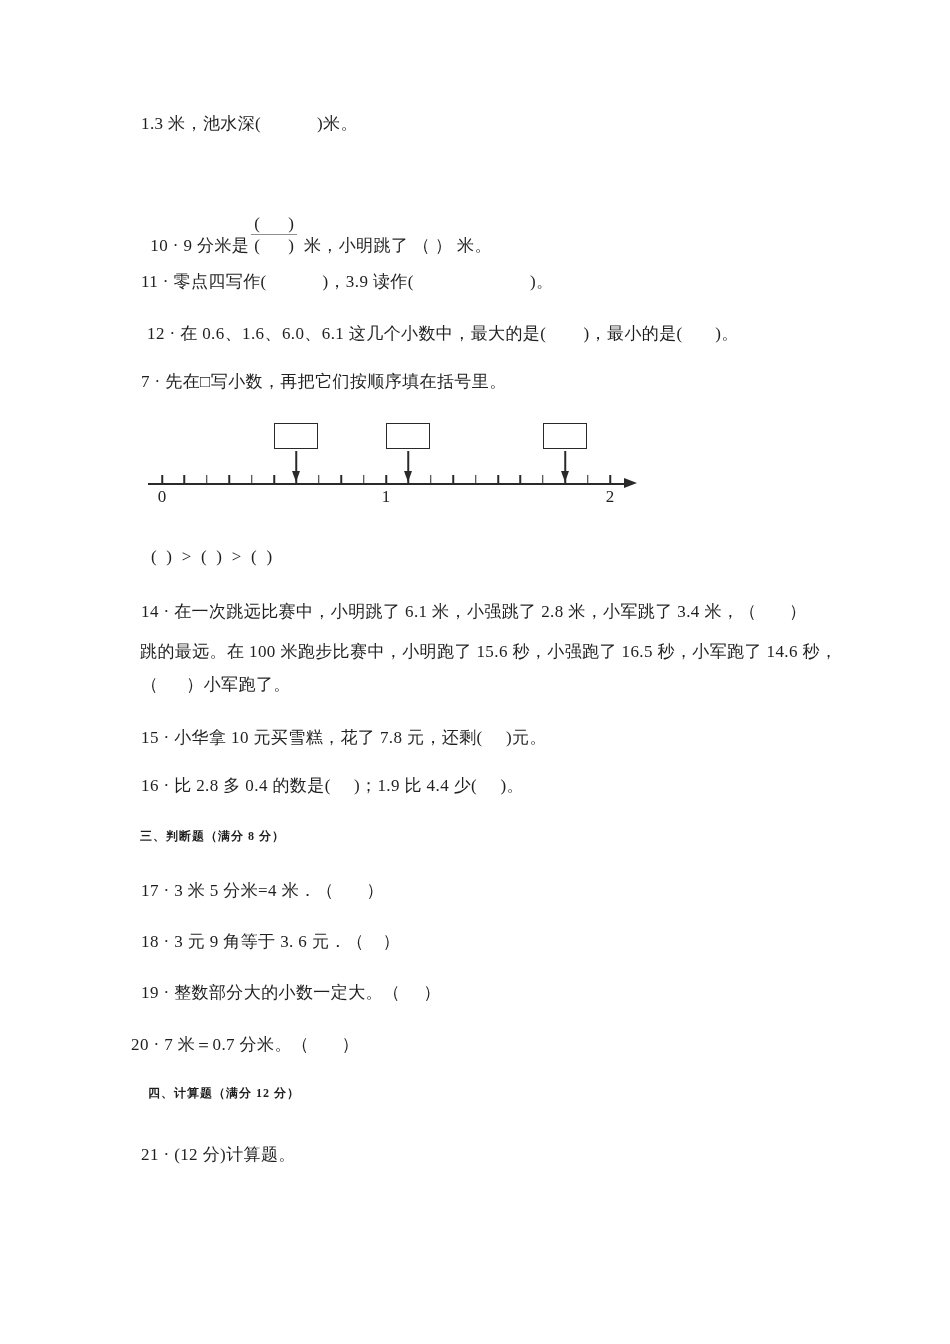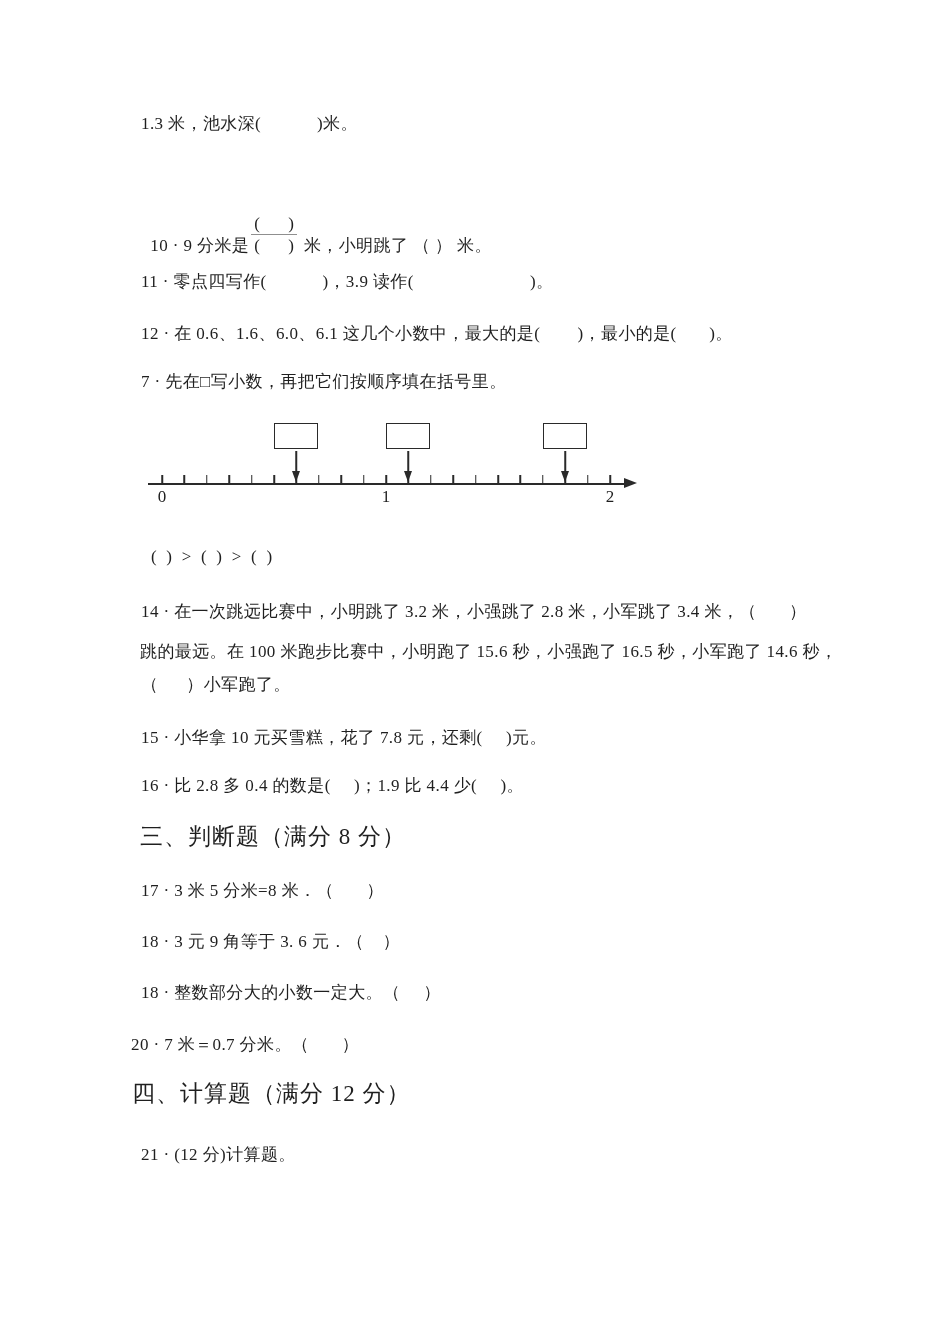--- a/index.html
+++ b/index.html
@@ -12,22 +12,22 @@
     overflow:hidden;
   }
   .line{
     position:absolute;
     font-size:17px;
     line-height:21px;
     white-space:pre;
     letter-spacing:0.4px;
   }
   .heading{
-    font-weight:normal;
-    font-size:23px;
+    font-weight:bold;
+    font-size:12px;
     letter-spacing:1px;
   }
   
   .frac{
     display:inline-block;
     text-align:center;
     vertical-align:baseline;
     margin:0 2px;
   }
   .frac .num{
@@ -95,21 +95,21 @@
 <body>
 
 <div class="line" style="left:141px;top:113px">1.3 米，池水深(            )米。</div>
 
 <div class="line" style="left:141px;top:193px">
   <span>10 · 9 分米是</span><span class="frac"><span class="num">(      )</span><span class="den">(      )</span></span><span> 米，小明跳了 （ ） 米。</span>
 </div>
 
 <div class="line" style="left:141px;top:271px">11 · 零点四写作(            )，3.9 读作(                         )。</div>
 
-<div class="line" style="left:141px;top:323px">12 · 在 0.6、1.6、6.0、6.1 这几个小数中，最大的是(        )，最小的是(       )。</div>
+<div class="line" style="left:147px;top:323px">12 · 在 0.6、1.6、6.0、6.1 这几个小数中，最大的是(        )，最小的是(       )。</div>
 
 <div class="line" style="left:141px;top:371px">7 · 先在□写小数，再把它们按顺序填在括号里。</div>
 
 <div class="numberline" id="numline">
   <div class="nl-axis"></div>
   <div class="nl-axis-arrow"></div>
 <div class="nl-tick" style="left: 22px;"></div>
     <div class="nl-tick" style="left: 44.4px;"></div>
     <div class="nl-tick" style="left: 66.8px;"></div>
     <div class="nl-tick" style="left: 89.2px;"></div>
@@ -139,30 +139,30 @@
     <div class="nl-box" style="left: 268.4px;"></div>
     <div class="nl-stem" style="left: 268.4px;"></div>
     <div class="nl-stemhead" style="left: 268.4px;"></div>
     <div class="nl-box" style="left: 425.2px;"></div>
     <div class="nl-stem" style="left: 425.2px;"></div>
     <div class="nl-stemhead" style="left: 425.2px;"></div>
   </div>
 
 <div class="line" style="left:151px;top:546px">(  )  &gt;  (  )  &gt;  (  )</div>
 
-<div class="line" style="left:141px;top:601px">14 · 在一次跳远比赛中，小明跳了 3.2 米，小强跳了 2.8 米，小军跳了 3.4 米，（       ）</div>
+<div class="line" style="left:141px;top:601px">14 · 在一次跳远比赛中，小明跳了 6.1 米，小强跳了 2.8 米，小军跳了 3.4 米，（       ）</div>
 <div class="line" style="left:140px;top:641px">跳的最远。在 100 米跑步比赛中，小明跑了 15.6 秒，小强跑了 16.5 秒，小军跑了 14.6 秒，</div>
 <div class="line" style="left:141px;top:674px">（      ）小军跑了。</div>
 
 <div class="line" style="left:141px;top:727px">15 · 小华拿 10 元买雪糕，花了 7.8 元，还剩(     )元。</div>
 
 <div class="line" style="left:141px;top:775px">16 · 比 2.8 多 0.4 的数是(     )；1.9 比 4.4 少(     )。</div>
 
 <div class="line heading" style="left:140px;top:826px">三、判断题（满分 8 分）</div>
 
-<div class="line" style="left:141px;top:880px">17 · 3 米 5 分米=8 米．（       ）</div>
+<div class="line" style="left:141px;top:880px">17 · 3 米 5 分米=4 米．（       ）</div>
 <div class="line" style="left:141px;top:931px">18 · 3 元 9 角等于 3. 6 元．（    ）</div>
-<div class="line" style="left:141px;top:982px">18 · 整数部分大的小数一定大。（     ）</div>
+<div class="line" style="left:141px;top:982px">19 · 整数部分大的小数一定大。（     ）</div>
 <div class="line" style="left:131px;top:1034px">20 · 7 米＝0.7 分米。（       ）</div>
 
-<div class="line heading" style="left:132px;top:1083px">四、计算题（满分 12 分）</div>
+<div class="line heading" style="left:148px;top:1083px">四、计算题（满分 12 分）</div>
 
 <div class="line" style="left:141px;top:1144px">21 · (12 分)计算题。</div>
 
 </body></html>

